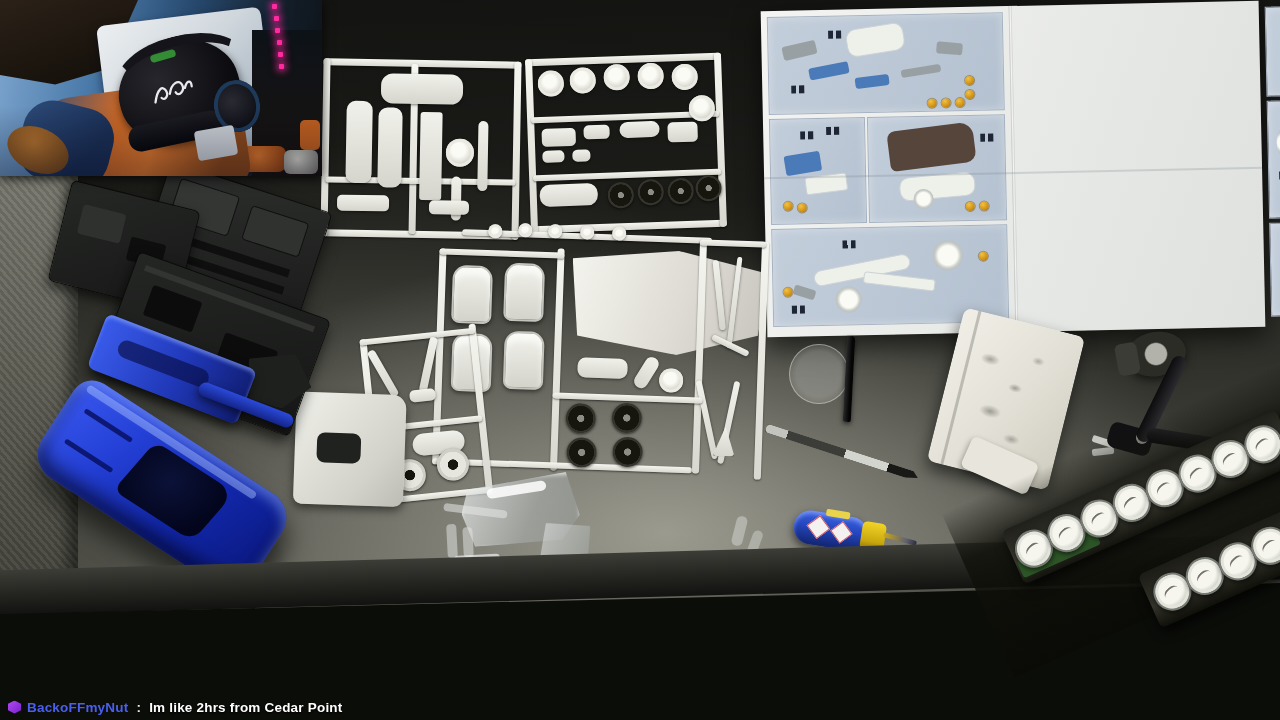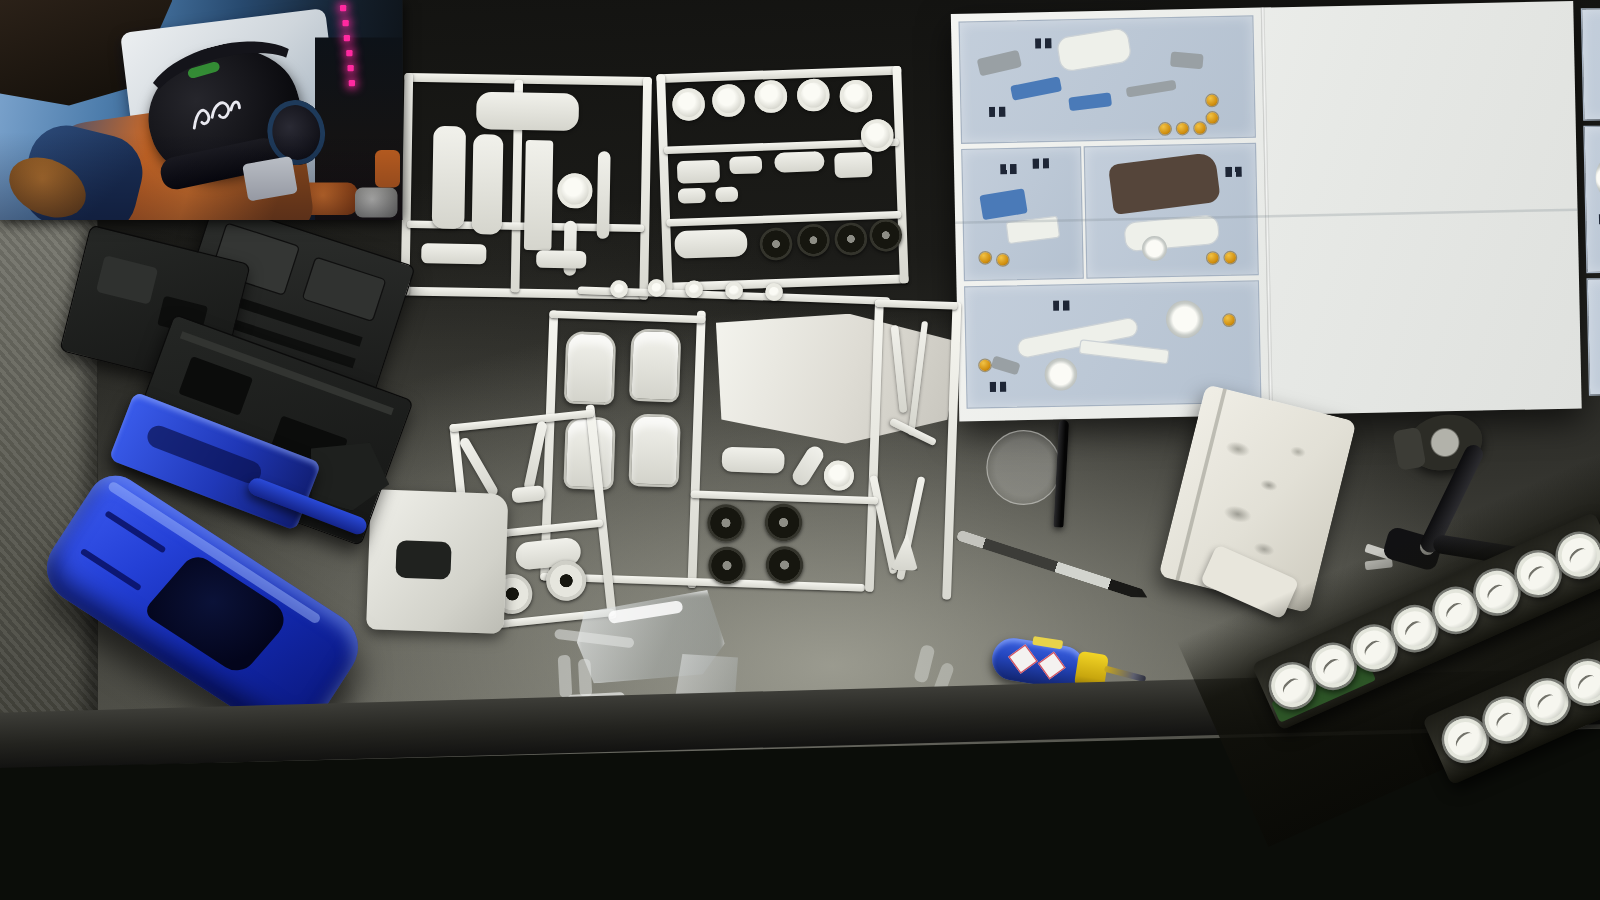--- a/index.html
+++ b/index.html
@@ -458,14 +458,20 @@
     </div>
     <div class="abs" style="left:112px;top:36px;width:120px;height:34px;transform:rotate(-14deg);border-radius:50%/80% 80% 0 0;
       border-top:10px solid #14141a;border-left:6px solid transparent;border-right:6px solid transparent;background:transparent;"></div>
     <div class="abs" style="left:214px;top:80px;width:46px;height:52px;transform:rotate(-10deg);border-radius:50%;
       background:radial-gradient(circle at 40% 40%,#2a2a34,#0a0a10 80%);box-shadow:inset 0 0 0 4px #1e3a5a;"></div>
     <div class="abs" style="left:150px;top:52px;width:26px;height:8px;transform:rotate(-16deg);background:#3aa83a;border-radius:4px;opacity:.8;"></div>
     <div class="abs" style="left:196px;top:128px;width:40px;height:30px;transform:rotate(-10deg);background:#cdd2d8;border-radius:4px;"></div>
     <div class="abs" style="left:0;top:0;width:322px;height:176px;background:linear-gradient(180deg,rgba(0,0,30,0) 60%,rgba(0,0,20,.35));"></div>
   </div>
 
+  <div id="chat" class="abs">
+    <span id="chat-badge"></span>
+    <span id="chat-user">BackoFFmyNut</span>
+    <span id="chat-sep">:</span>
+    <span id="chat-msg">Im like 2hrs from Cedar Point</span>
+  </div>
 
 </div>
 
 </body></html>

